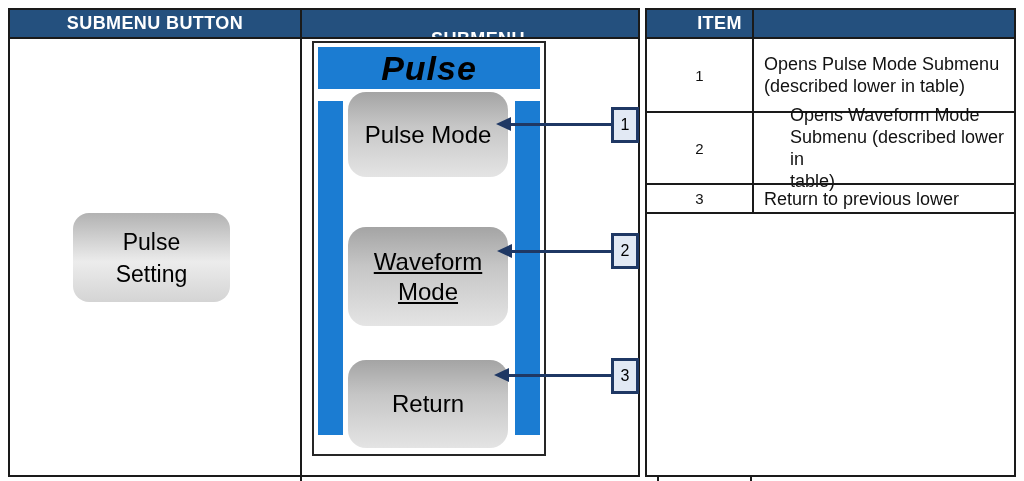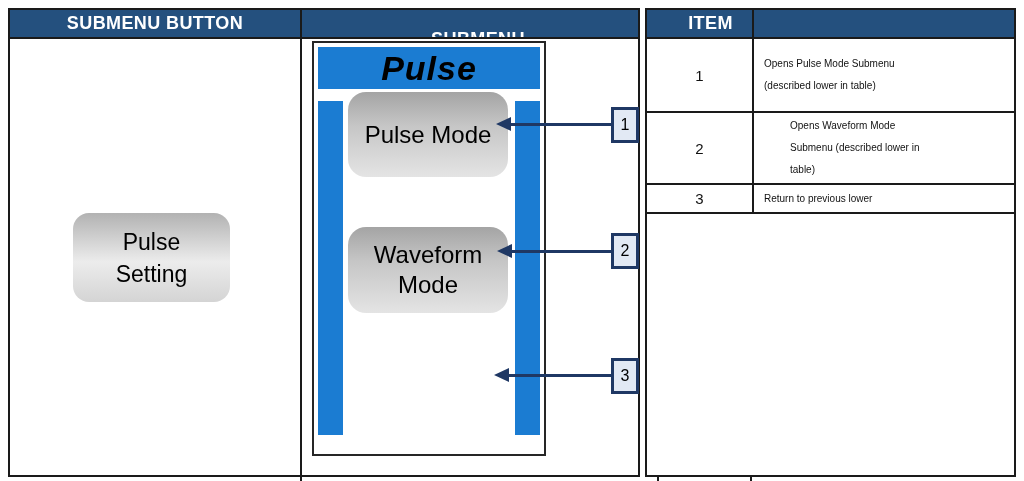--- a/index.html
+++ b/index.html
@@ -56,38 +56,38 @@
   .callout-box{
     width:28px;height:36px;border:3px solid #1F3864;background:#E2E9F4;
     display:flex;align-items:center;justify-content:center;
     font-size:16px;color:#000;
   }
 
   
   .item-cell{left:0;width:105px;display:flex;align-items:center;justify-content:center;font-size:15px;}
   .desc-cell{
     left:107px;width:260px;display:flex;align-items:center;
-    padding:2px 8px 2px 10px;font-size:10px;line-height:22px;
+    padding:2px 8px 2px 10px;font-size:18px;line-height:22px;
   }
   .stub{top:477px;height:4px;width:2px;background:#1a1a1a;}
 </style>
 </head>
 <body>
 
 <div class="abs tbl" id="tbl-left">
   <div class="abs hdr-band" style="width:628px;"></div>
   <div class="abs hdr-label" style="left:0;width:290px;">SUBMENU BUTTON</div>
   <div class="abs hdr-label" style="left:300px;width:336px;margin-top:16px;">SUBMENU</div>
   <div class="abs hline" style="top:27px;width:628px;"></div>
   <div class="abs vline" style="left:290px;top:0;height:465px;"></div>
 </div>
 
 <div class="abs tbl" id="tbl-right">
   <div class="abs hdr-band" style="width:367px;"></div>
-  <div class="abs hdr-label" style="left:7px;width:113px;">ITEM</div>
+  <div class="abs hdr-label" style="left:16px;width:113px;">ITEM</div>
   <div class="abs hline" style="top:27px;width:367px;"></div>
   <div class="abs vline" style="left:105px;top:0;height:204px;"></div>
 
   <div class="abs item-cell" style="top:29px;height:72px;">1</div>
   <div class="abs desc-cell pre" style="top:29px;height:72px;">Opens Pulse Mode Submenu
 (described lower in table)</div>
   <div class="abs hline" style="top:101px;width:367px;"></div>
 
   <div class="abs item-cell" style="top:103px;height:70px;">2</div>
   <div class="abs desc-cell pre" style="top:103px;height:70px;padding-left:36px;">Opens Waveform Mode
@@ -103,22 +103,23 @@
 <div class="abs pre" id="pulse-setting-btn">Pulse
 Setting</div>
 
 <div class="abs" id="submenu-box">
   <div class="abs blue" id="submenu-title-bar" style="left:4px;top:4px;width:222px;height:42px;"></div>
   <div class="abs" id="submenu-title">Pulse</div>
   <div class="abs blue side-bar" style="left:4px;"></div>
   <div class="abs blue side-bar" style="left:201px;"></div>
 
   <div class="abs menu-btn" style="top:49px;height:85px;">Pulse Mode</div>
-  <div class="abs menu-btn pre" style="top:184px;height:86px;">Waveform
+  <div class="abs menu-btn pre" style="top:184px;height:99px;text-decoration:underline;">Waveform
 Mode</div>
+  <div class="abs menu-btn" style="top:317px;height:88px;">Return</div>
 </div>
 
 <div class="abs callout-line" style="left:509px;top:123px;width:103px;"></div>
 <div class="abs arrowhead" style="left:496px;top:117px;"></div>
 <div class="abs callout-box" style="left:611px;top:107px;">
   <span>1</span>
 </div>
 
 <div class="abs callout-line" style="left:510px;top:250px;width:102px;"></div>
 <div class="abs arrowhead" style="left:497px;top:244px;"></div>

